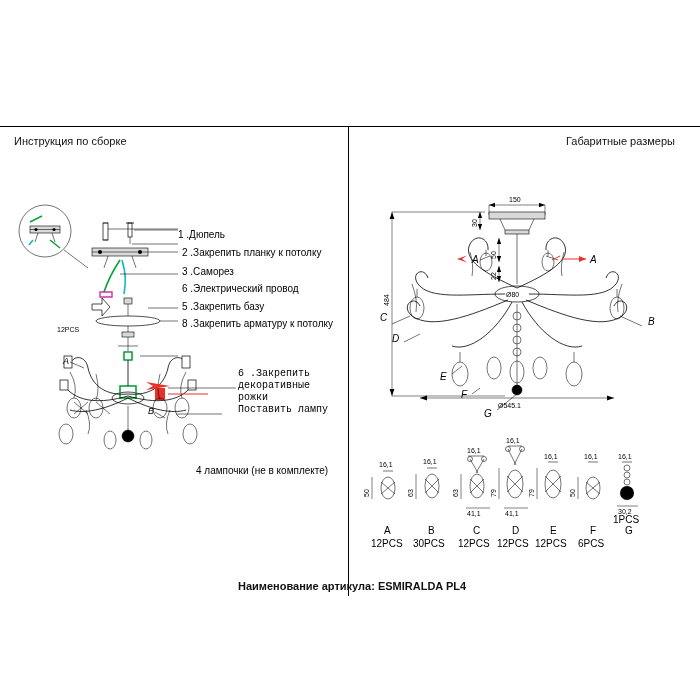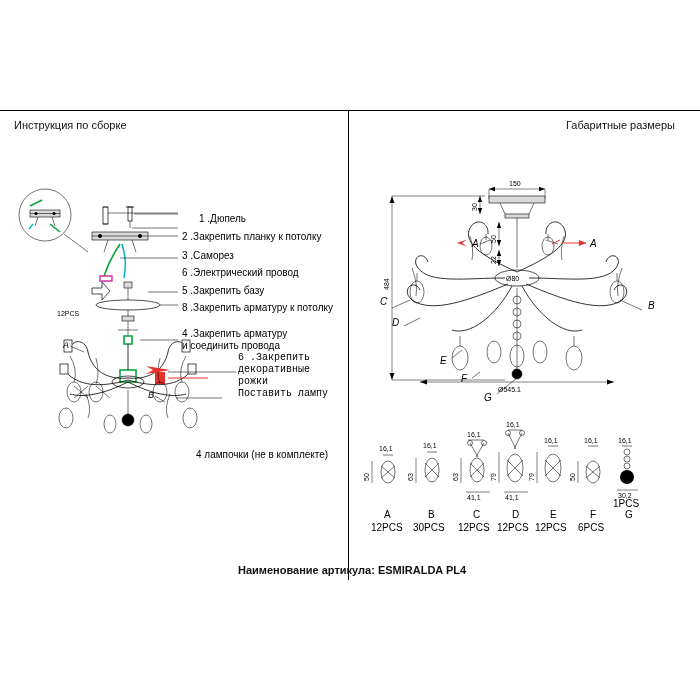--- a/index.html
+++ b/index.html
@@ -1,21 +1,21 @@
 <!DOCTYPE html>
 <html><head>
 <meta charset="utf-8">
 <style>
   html,body{margin:0;padding:0;}
   body{
     width:700px;height:700px;background:#ffffff;
     font-family:"Liberation Sans", sans-serif;
     color:#1a1a1a;position:relative;overflow:hidden;
   }
-  .sheet{position:absolute;inset:0;}
+  .sheet{position:absolute;inset:0;margin-top:16px;}
   .vline{position:absolute;left:348px;top:110px;width:1px;height:470px;background:#000;}
   .hline-top{position:absolute;left:0px;top:110px;width:700px;height:1px;background:#000;}
 
   .ttl{position:absolute;font-size:11px;color:#111;white-space:nowrap;}
   #title-left{left:14px;top:119px;}
   #title-right{left:566px;top:119px;}
   #article{left:238px;top:564px;font-size:11px;font-weight:bold;}
 
   .step{position:absolute;font-size:10px;color:#000;white-space:nowrap;line-height:12px;}
   .step.multi{white-space:normal;width:130px;}
@@ -359,30 +359,26 @@
         <circle cx="627" cy="452" r="3" class="ln-thin"></circle>
         <circle cx="627" cy="459" r="3" class="ln-thin"></circle>
         <circle cx="627" cy="466" r="3" class="ln-thin"></circle>
         <circle cx="627" cy="477" r="7" class="blk"></circle>
         <line x1="617" y1="490" x2="638" y2="490" class="dim"></line>
         <text x="618" y="498" class="dimtext">30,2</text>
       </g>
     </g>
   </svg>
 
-  <div class="step" style="left:199px;top:213px;">1 .Дюпель</div>
+  <div class="step" style="left:178px;top:213px;">1 .Дюпель</div>
   <div class="step" style="left:182px;top:231px;">2 .Закрепить планку к потолку</div>
   <div class="step" style="left:182px;top:250px;">3 .Саморез</div>
   <div class="step" style="left:182px;top:267px;">6 .Электрический провод</div>
   <div class="step" style="left:182px;top:285px;">5 .Закрепить базу</div>
   <div class="step" style="left:182px;top:302px;">8 .Закрепить арматуру к потолку</div>
-  <div class="step multi" style="left:182px;top:328px;width:150px;">
-    <span style="white-space:pre-line">4 .Закрепить арматуру
-и соединить провода</span>
-  </div>
   <div class="step multi" style="left:238px;top:352px;width:128px;font-family:Liberation Mono, monospace;">
     <span style="white-space:pre-line">6 .Закрепить декоративные
 рожки
 Поставить лампу</span>
   </div>
 
   <div class="note" id="bulbs-note">4 лампочки (не в комплекте)</div>
   <div class="note" id="pcs-12">12PCS</div>
 
   <div class="lbl" style="left:472px;top:238px;">A</div>

